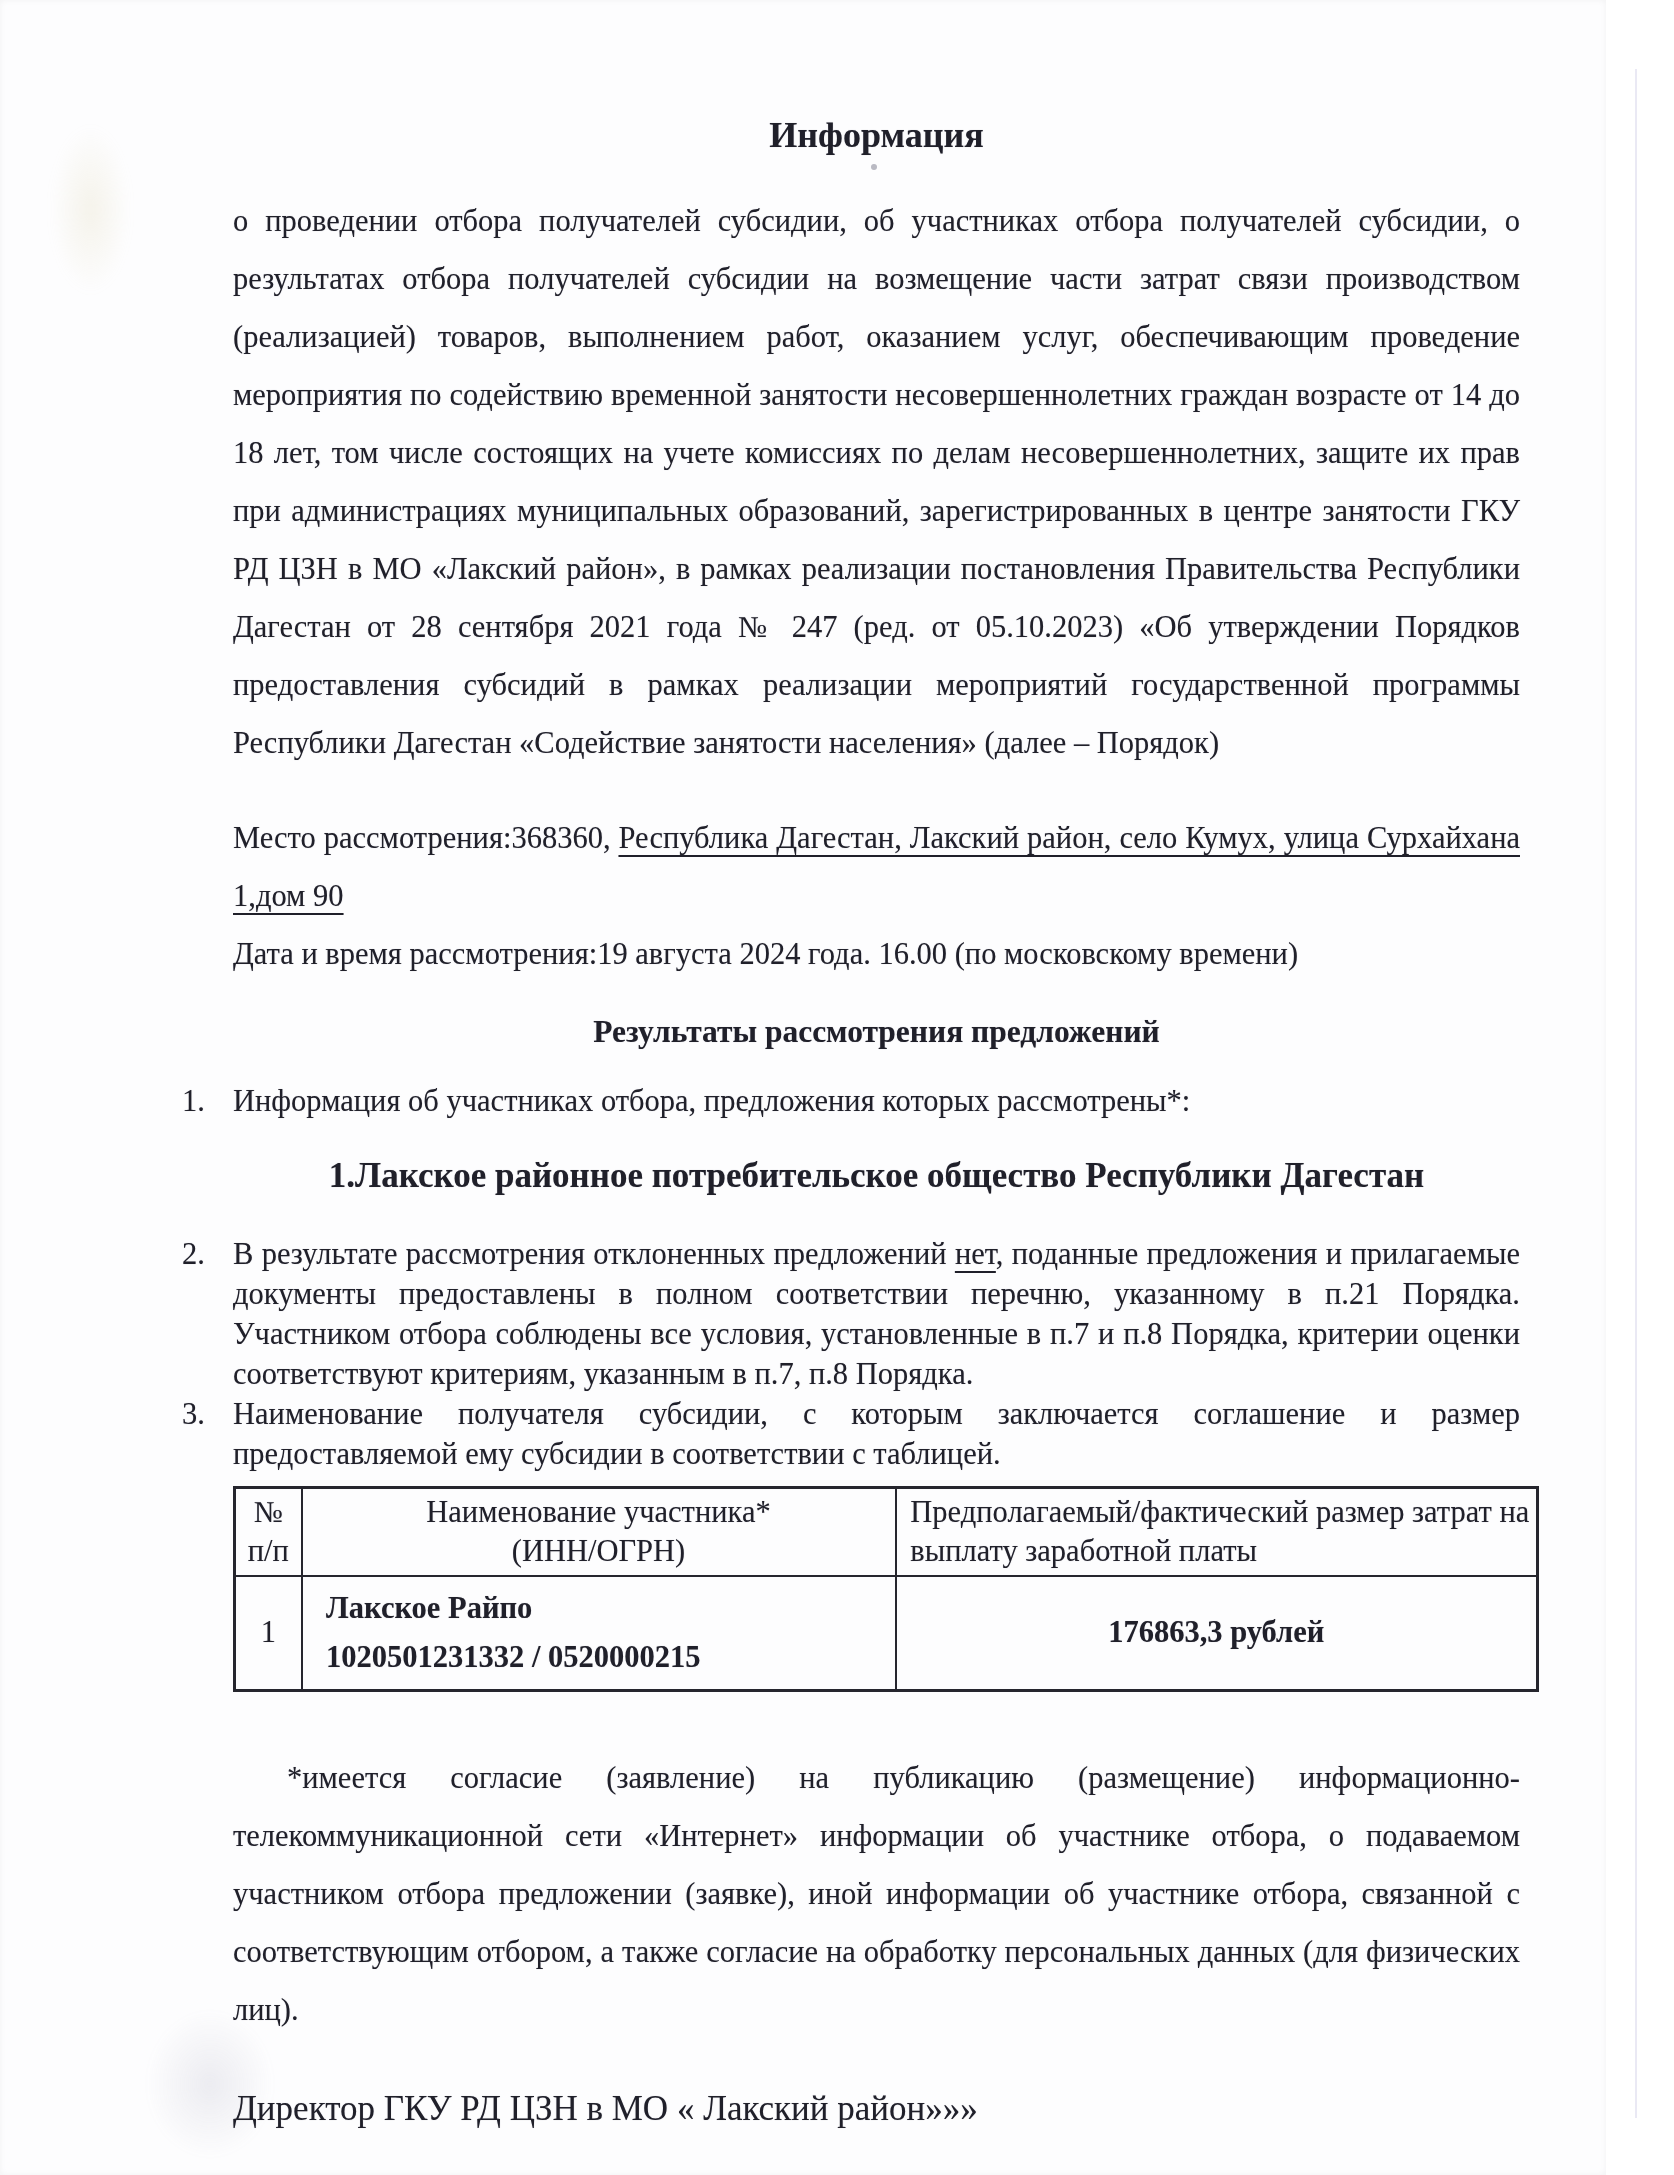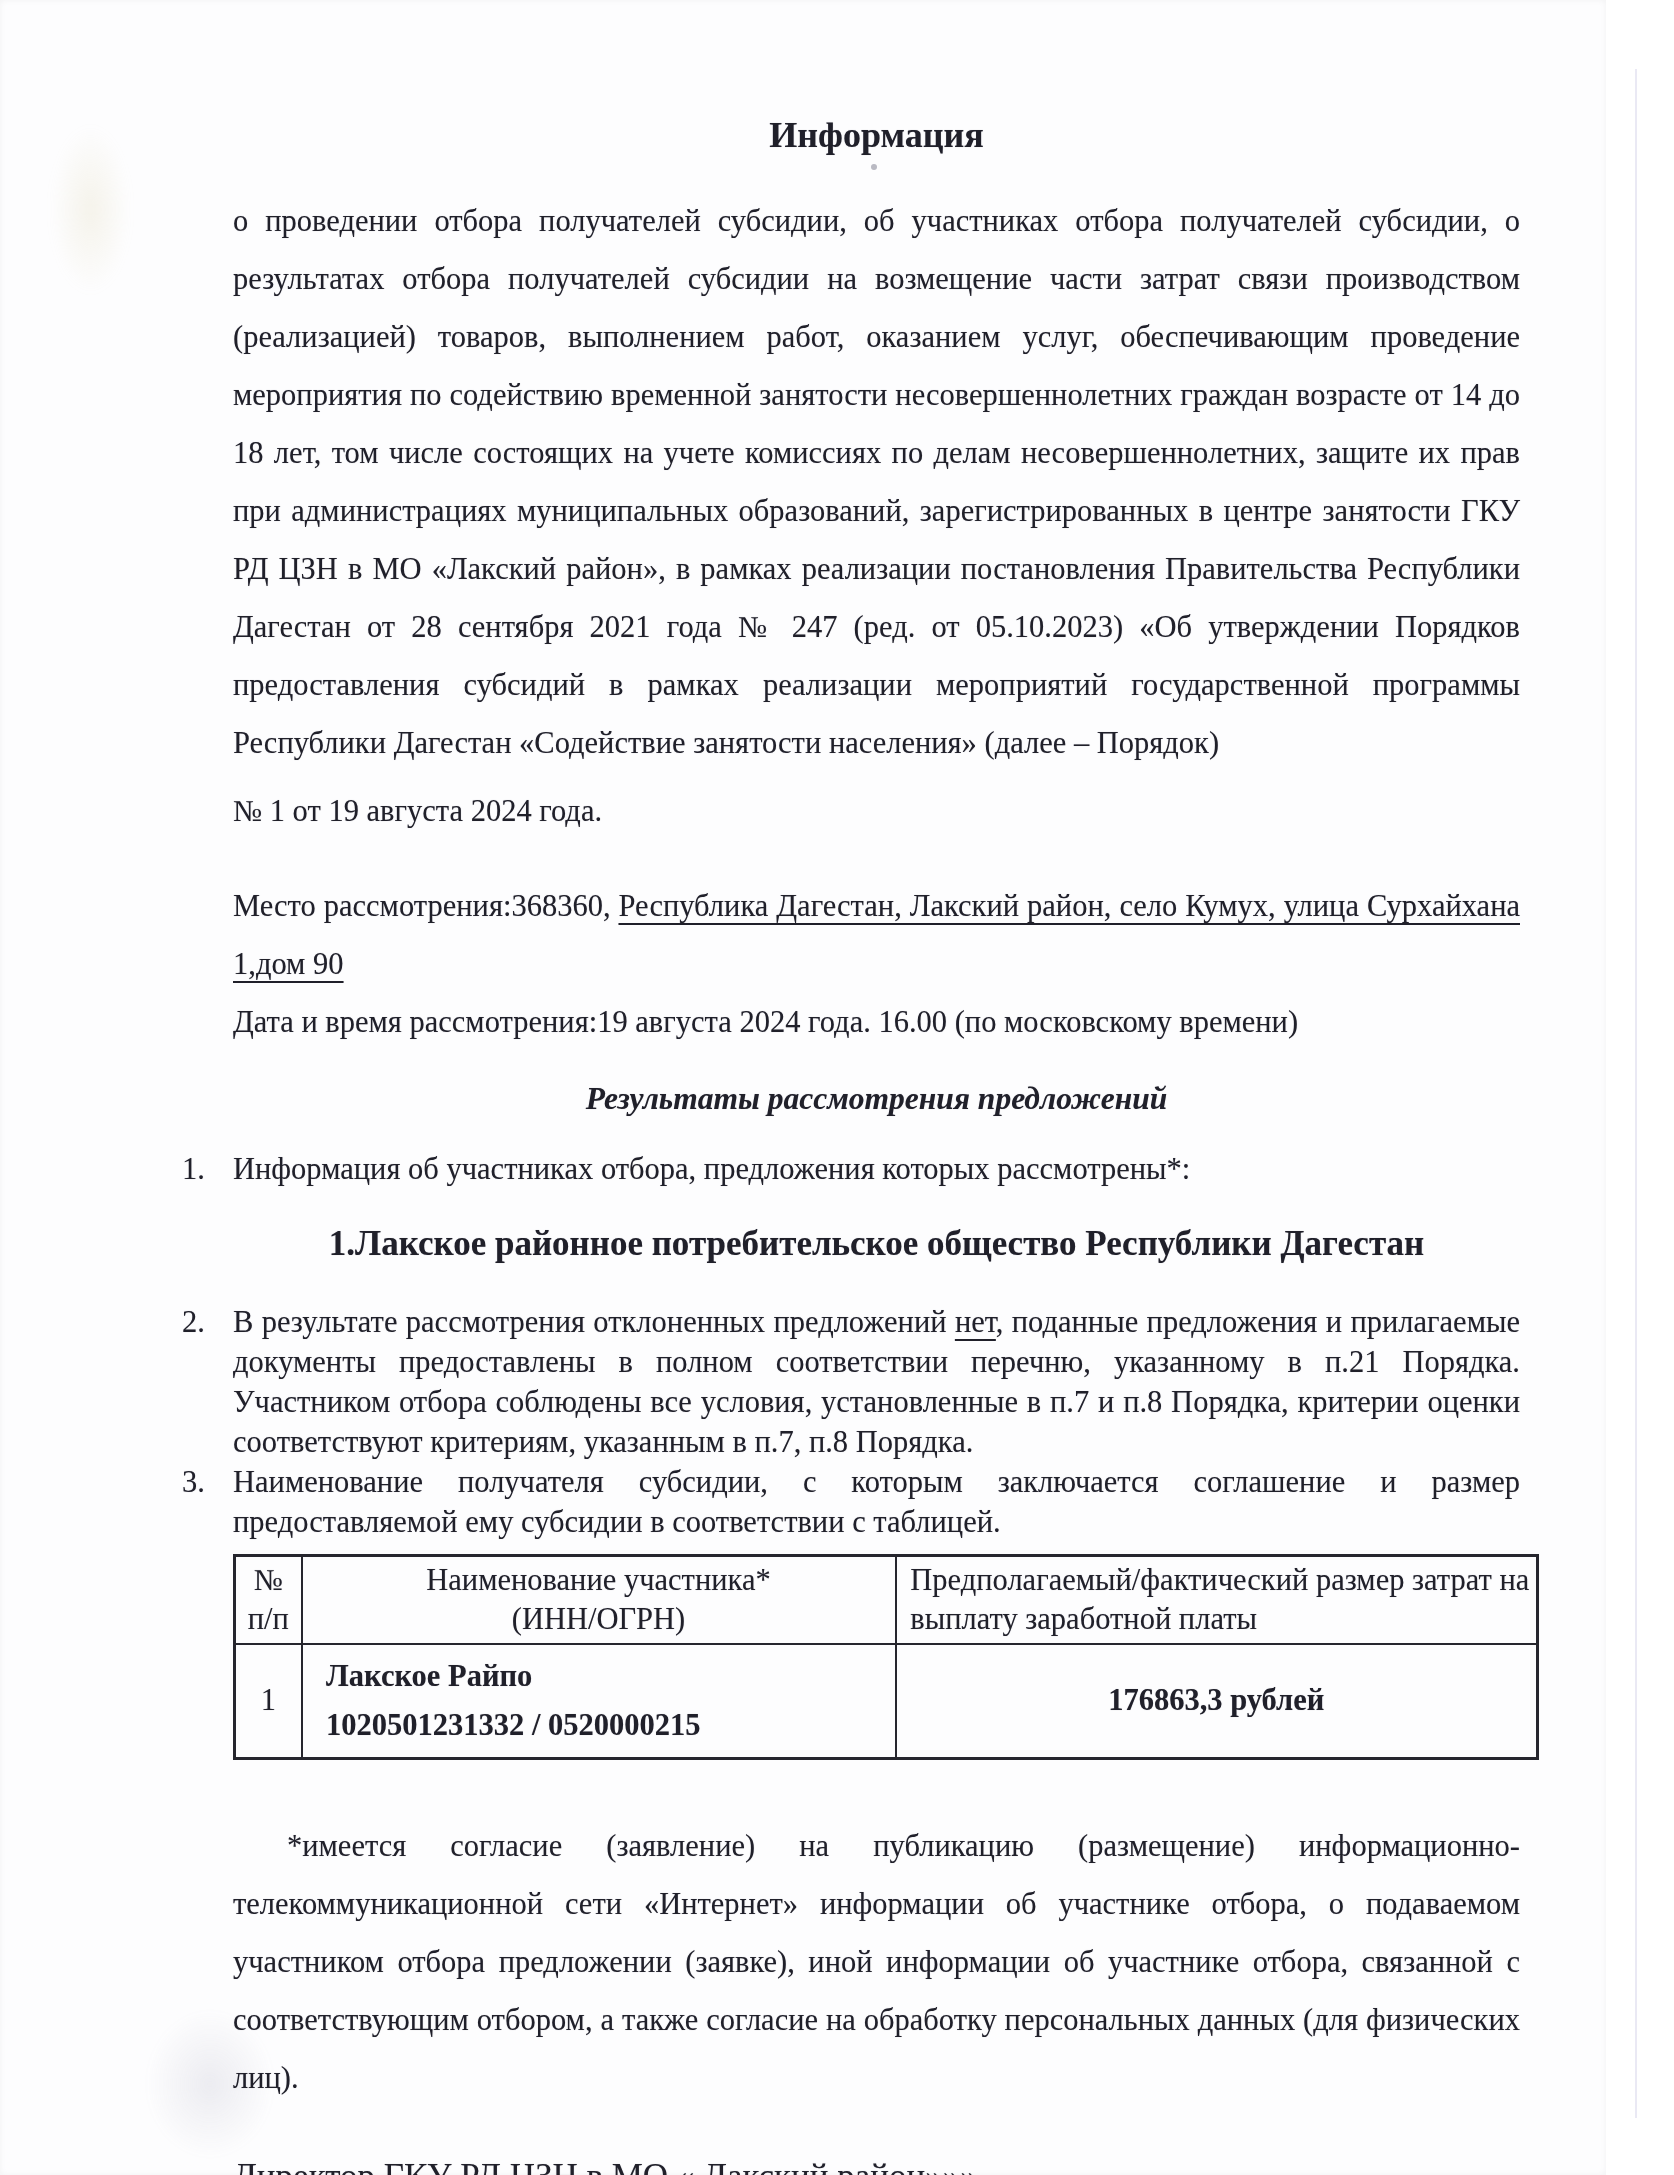--- a/index.html
+++ b/index.html
@@ -37,21 +37,21 @@
   .num-line { margin-top: 9.9px; }
   .place-para { margin-top: 37px; }
   .u {
     text-decoration: underline;
     text-decoration-thickness: 2px;
     text-underline-offset: 6.9px;
   }
   .results-heading {
     margin-top: 27.6px;
     font-size: 31.5px; font-weight: 700;
-    text-align: center; line-height: 41px; font-style: italic;
+    text-align: center; line-height: 41px;
   }
   .li {
     position: relative;
     font-size: 30.5px; line-height: 40px;
   }
   .li .li-num {
     position: absolute; left: -51px; top: 0;
     width: 47px; text-align: left;
   }
   .li-1 { margin-top: 29.6px; }
@@ -168,21 +168,20 @@
   <div class="art art-smudge-a"></div>
   <div class="art art-smudge-b"></div>
   <div class="art art-dot"></div>
 
   <div class="content">
 
     <h1 class="title">Информация</h1>
 
     <p class="body-text just intro">о проведении отбора получателей субсидии, об участниках отбора получателей субсидии, о результатах отбора получателей субсидии на возмещение части затрат связи производством (реализацией) товаров, выполнением работ, оказанием услуг, обеспечивающим проведение мероприятия по содействию временной занятости несовершеннолетних граждан возрасте от 14 до 18 лет, том числе состоящих на учете комиссиях по делам несовершеннолетних, защите их прав при администрациях муниципальных образований, зарегистрированных в центре занятости ГКУ РД ЦЗН в МО «Лакский район», в рамках реализации постановления Правительства Республики Дагестан от 28 сентября 2021 года № 247 (ред. от 05.10.2023) «Об утверждении Порядков предоставления субсидий в рамках реализации мероприятий государственной программы Республики Дагестан «Содействие занятости населения» (далее – Порядок)</p>
 
-    <p class="body-text num-line">№ 1 от 19 августа 2024 года.</p>
 
     <p class="body-text just place-para"><span>Место рассмотрения:368360, </span><span class="u">Республика Дагестан, Лакский район, село Кумух, улица Сурхайхана 1,дом 90</span></p>
 
     <p class="body-text">Дата и время рассмотрения:19 августа 2024 года. 16.00 (по московскому времени)</p>
 
     <h2 class="results-heading">Результаты рассмотрения предложений</h2>
 
     <div class="li li-1">
       <span class="li-num">1.</span>
       <div class="just">Информация об участниках отбора, предложения которых рассмотрены*:</div>

